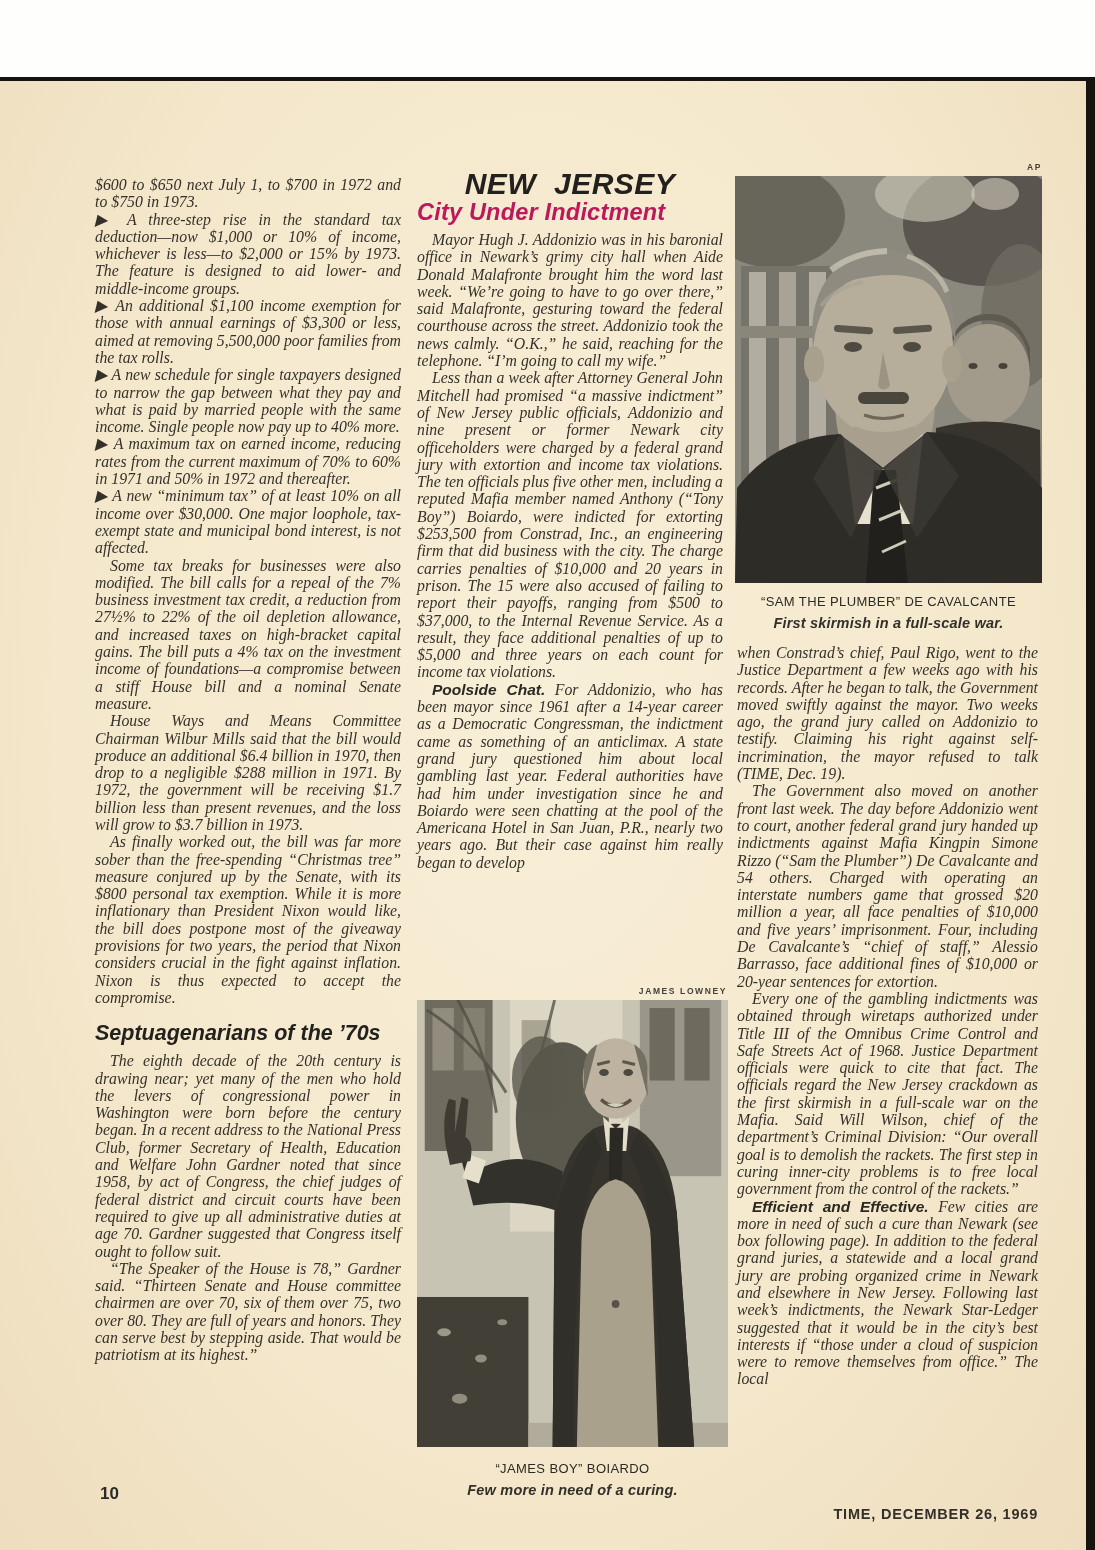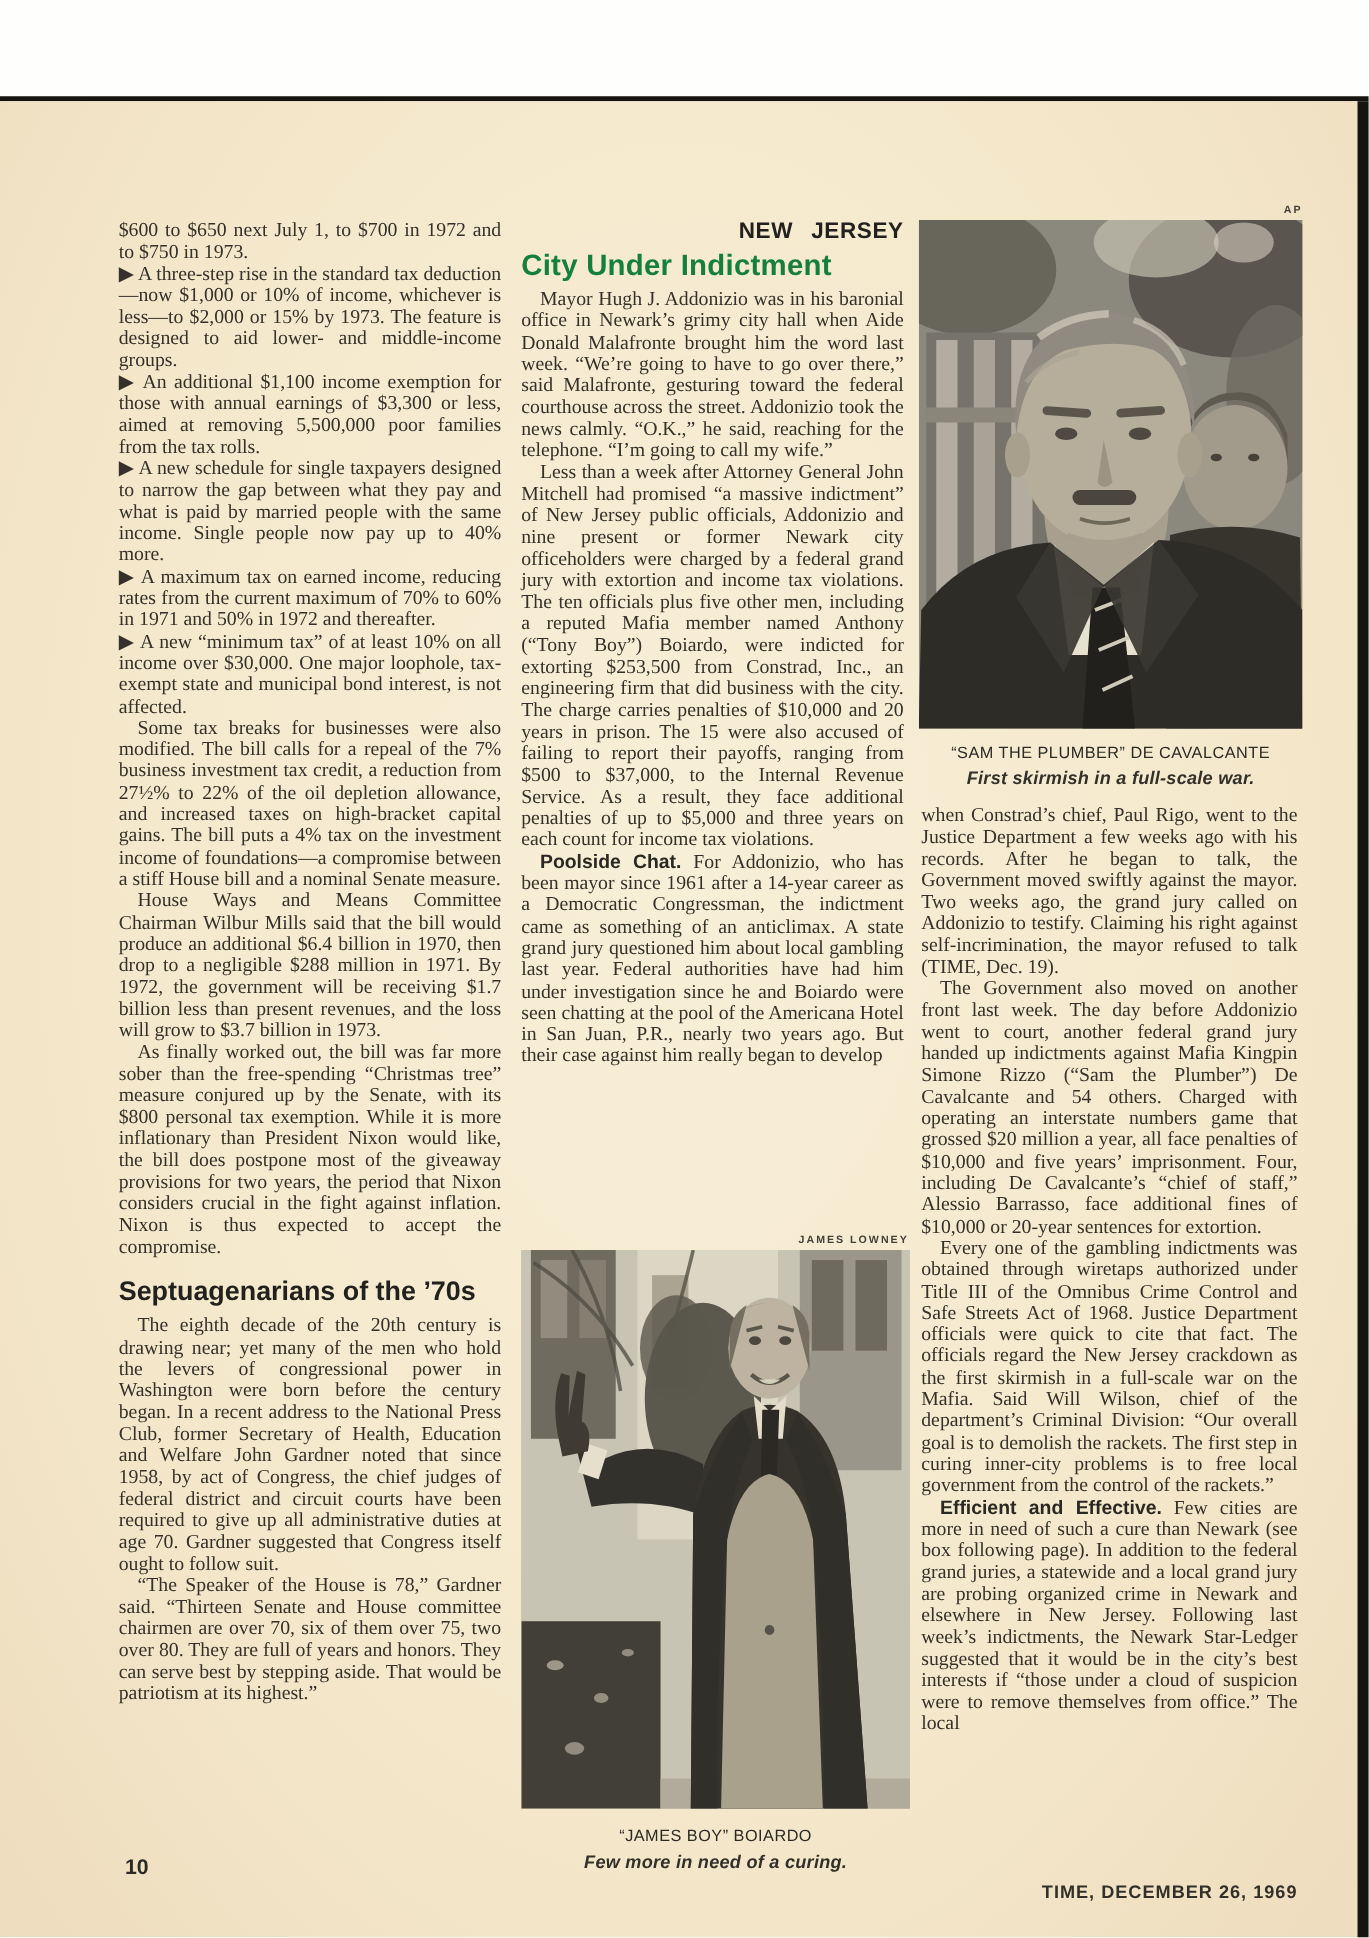--- a/index.html
+++ b/index.html
@@ -8,29 +8,29 @@
     font-family:"Liberation Serif", serif;overflow:hidden;
   }
   .top-rule{position:absolute;left:0;top:77px;width:1095px;height:4px;background:#17140f;}
   .paper{
     position:absolute;left:0;top:81px;width:1086px;height:1469px;
     background:radial-gradient(ellipse at 50% 42%, #f8efd8 0%, #f5e9cd 55%, #eeddbe 100%);
   }
   .edge-right{position:absolute;right:0;top:81px;width:9px;height:1469px;background:#17130e;}
 
   .col{position:absolute;text-align:justify;color:#35312a;
-       font-size:15.8px;line-height:17.3px;}
+       font-size:15.8px;line-height:17.3px;font-style:italic;}
   .col p{margin:0;}
   p.ind{text-indent:15px;}
   p.noind{text-indent:0;}
 
-  .kicker{font-family:"Liberation Sans",sans-serif;font-weight:bold;font-size:18px;
-          line-height:24px;text-align:right;letter-spacing:.5px;word-spacing:9px;color:#23211d;}
+  .kicker{font-family:"Liberation Sans",sans-serif;font-weight:bold;font-size:30px;
+          line-height:24px;text-align:center;letter-spacing:.5px;word-spacing:9px;color:#23211d;}
   .headline{font-family:"Liberation Sans",sans-serif;font-weight:bold;font-size:23.5px;
-          line-height:26px;text-align:left;margin:3px 0 6px 0 !important;color:#15803d;letter-spacing:.2px;}
+          line-height:26px;text-align:left;margin:3px 0 6px 0 !important;color:#be185d;letter-spacing:.2px;}
   .section-title{font-family:"Liberation Sans",sans-serif;font-weight:bold;font-size:21.5px;
           line-height:24px;text-align:left;margin:15px 0 7px 0 !important;color:#23211d;}
   .runin{font-family:"Liberation Sans",sans-serif;font-weight:bold;font-size:15.5px;color:#2a2822;margin-top:16px;}
 
   .credit{position:absolute;font-family:"Liberation Sans",sans-serif;font-weight:bold;
           font-size:8.5px;letter-spacing:1.6px;color:#44403a;text-align:right;}
   .photo{position:absolute;overflow:hidden;box-shadow:0 0 0 1px rgba(60,50,30,.25) inset;}
   .photo svg{display:block;width:100%;height:100%;}
   .photo-cap{position:absolute;font-family:"Liberation Sans",sans-serif;font-weight:normal;
           font-size:13px;letter-spacing:.4px;color:#2c2a25;text-align:center;}

